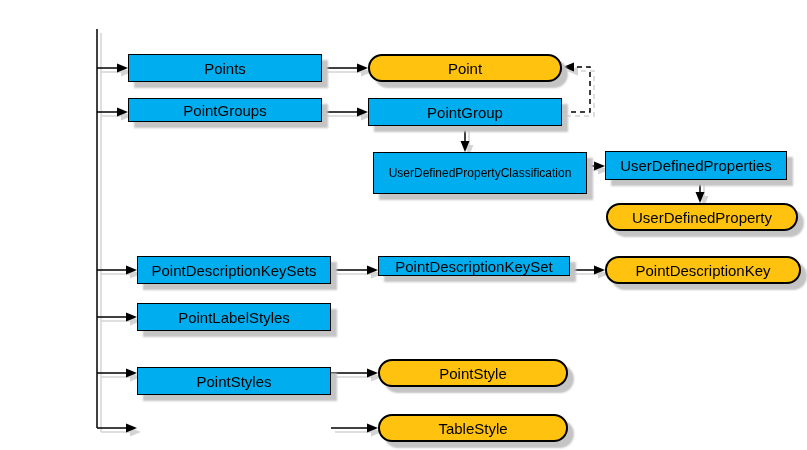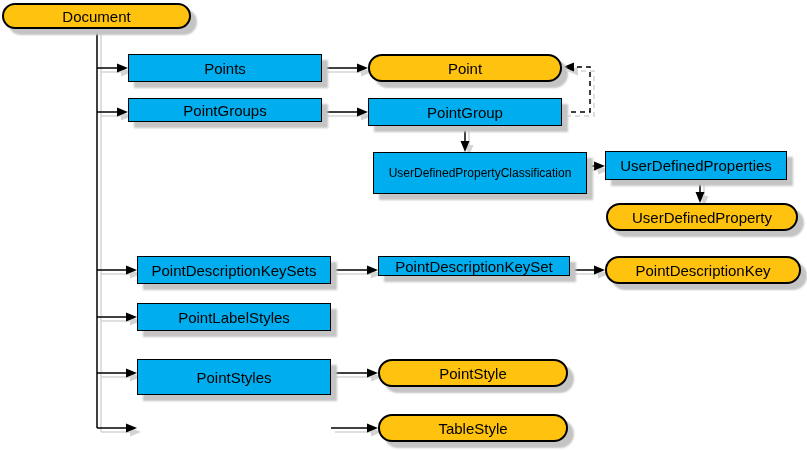--- a/index.html
+++ b/index.html
@@ -118,21 +118,20 @@
       <polygon class="m-head" points="378,270 367,265.5 367,274.5"></polygon>
       <polygon class="m-head" points="605,270 594,265.5 594,274.5"></polygon>
       <polygon class="m-head" points="378,373 367,368.5 367,377.5"></polygon>
       <polygon class="m-head" points="378,428 367,423.5 367,432.5"></polygon>
       <polygon class="m-head" points="465,152 460.5,141 469.5,141"></polygon>
       <polygon class="m-head" points="700,203 695.5,192 704.5,192"></polygon>
       <polygon class="m-head" points="563,67 574,62.5 574,71.5"></polygon>
     </g>
   </svg>
 
-  <div class="node object" style="left:2px;top:3px;width:189px;height:26px;border-radius:13px">Document</div>
 
   <div class="node collection" style="left:128px;top:54px;width:194px;height:28px">Points</div>
 
   <div class="node object" style="left:368px;top:54px;width:194px;height:28px">Point</div>
 
   <div class="node collection" style="left:128px;top:98px;width:194px;height:24px">PointGroups</div>
 
   <div class="node collection" style="left:368px;top:98px;width:194px;height:28px">PointGroup</div>
 
   <div class="node collection small" style="left:373px;top:152px;width:214px;height:42px">UserDefinedPropertyClassification</div>
@@ -142,20 +141,20 @@
   <div class="node object" style="left:606px;top:203px;width:192px;height:28px">UserDefinedProperty</div>
 
   <div class="node collection" style="left:137px;top:256px;width:194px;height:28px">PointDescriptionKeySets</div>
 
   <div class="node collection" style="left:378px;top:256px;width:192px;height:20px">PointDescriptionKeySet</div>
 
   <div class="node object" style="left:605px;top:256px;width:196px;height:28px">PointDescriptionKey</div>
 
   <div class="node collection" style="left:137px;top:303px;width:194px;height:28px">PointLabelStyles</div>
 
-  <div class="node collection" style="left:137px;top:359px;width:194px;height:36px">PointStyles</div>
+  <div class="node collection" style="left:137px;top:367px;width:194px;height:28px">PointStyles</div>
 
   <div class="node object" style="left:378px;top:359px;width:190px;height:28px">PointStyle</div>
 
 
   <div class="node object" style="left:378px;top:414px;width:190px;height:28px">TableStyle</div>
 
 </div>
 
 </body></html>

